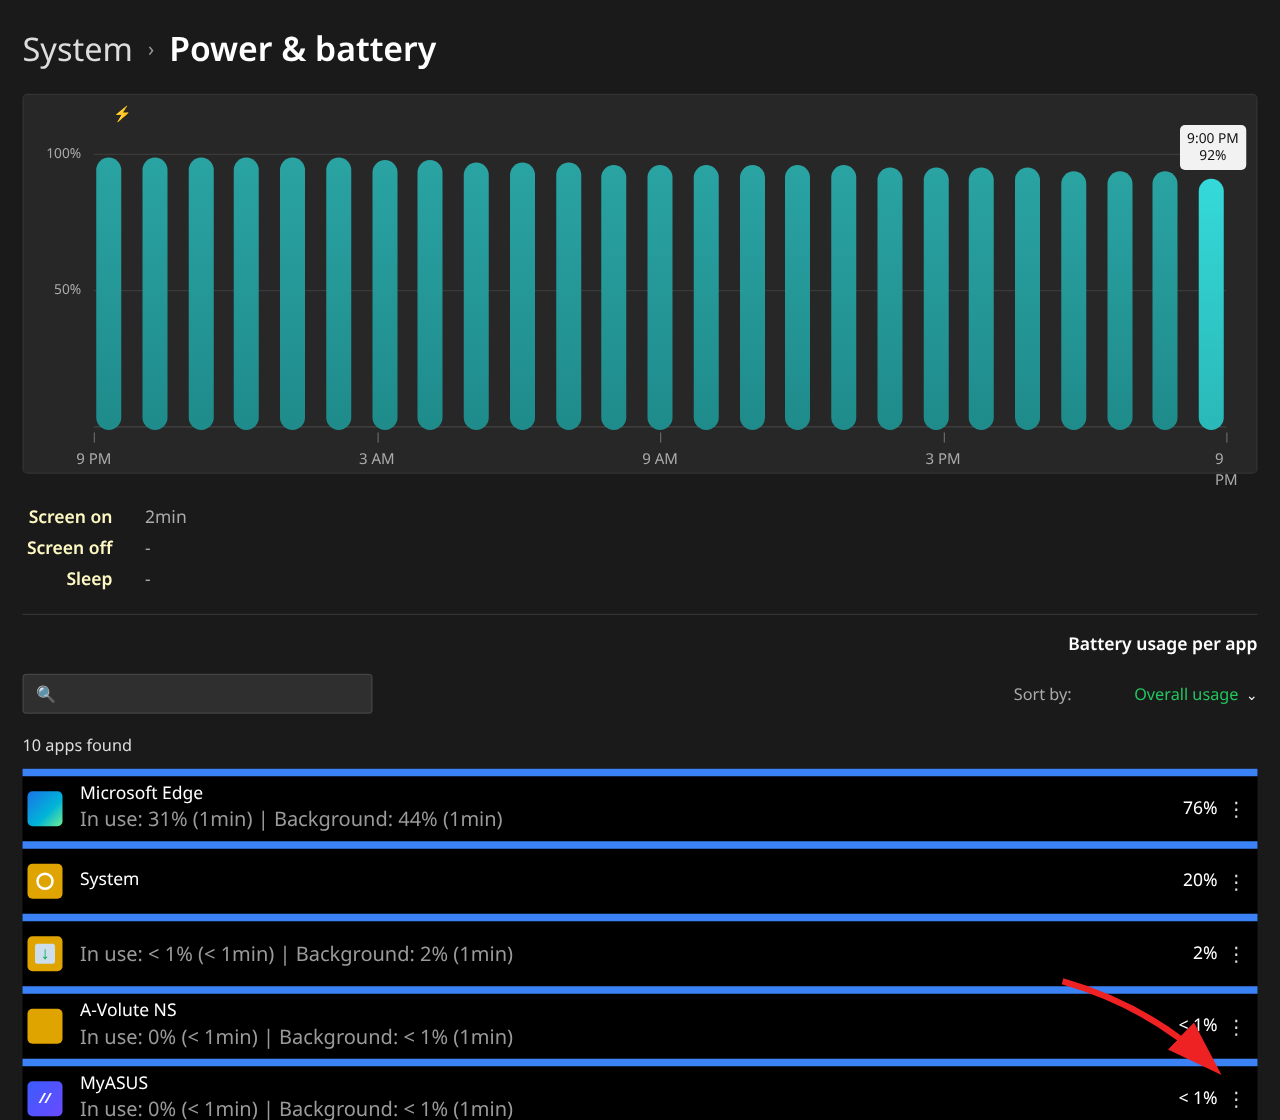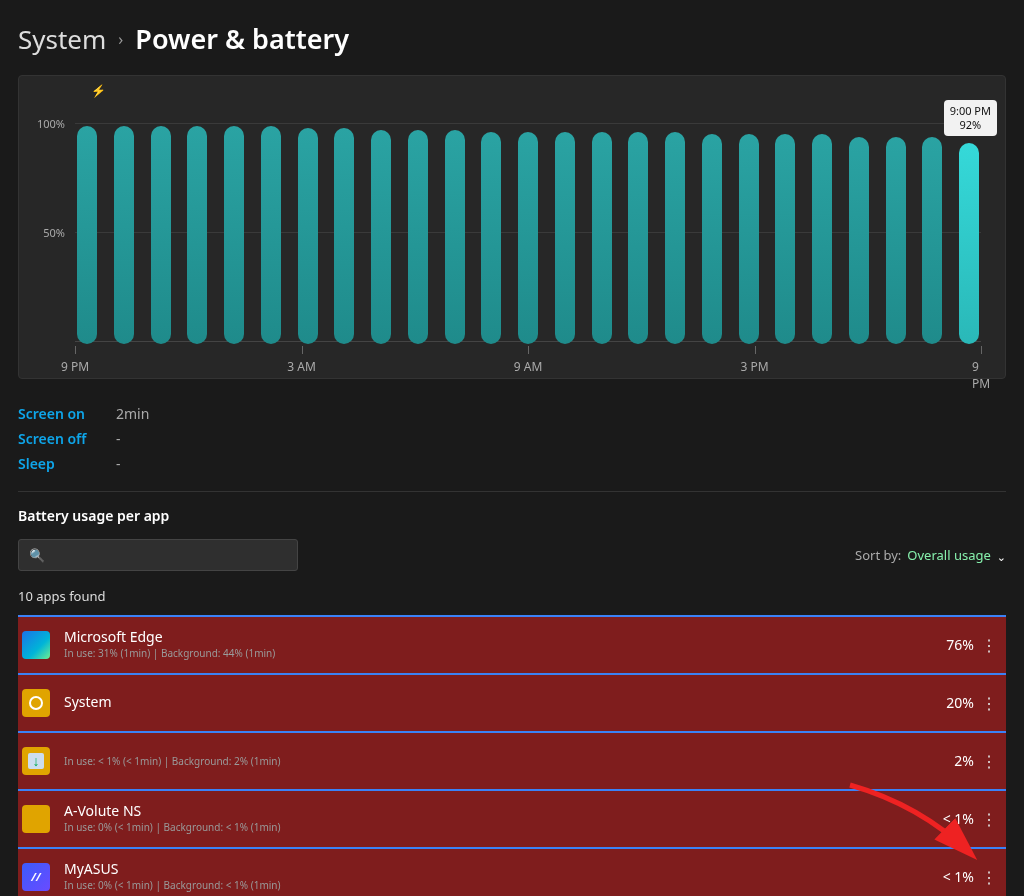--- a/index.html
+++ b/index.html
@@ -28,52 +28,52 @@
   .plug { position: absolute; left: 16px; top: -2px; color: #2ac7c7; font-size: 12px; pointer-events:none; }
   .tooltip { position: absolute; top: 16px; right: 8px; background: #f2f2f2; color: #111; font-size: 11px; line-height: 1.25; padding: 4px 6px; border-radius: 4px; text-align: center; white-space: nowrap; }
 
   .x-axis { margin-left: 56px; margin-right: 24px; position: relative; height: 34px; }
   .tick  { position: absolute; top: 2px; height: 8px; border-left: 1px solid #666; }
   .tick-label { position: absolute; top: 14px; font-size: 12px; color: #aaa; transform: translateX(-50%); }
 
   
   .stats { margin: 22px 18px 8px 18px; font-size: 14px; }
   .stats .row { display: flex; gap: 26px; line-height: 1.8; }
-  .stats .label { width: 72px; font-weight: 600; color: #0ea5e9; }
+  .stats .label { width: 72px; font-weight: 600; color: #fef9c3; text-align: right; }
   .stats .value { color: #aaa; }
 
   
   .divider { height: 1px; background: #333; margin: 14px 18px; }
 
   
   .per-app { margin: 0 18px; }
-  .section-title { font-weight: 600; font-size: 14px; margin-bottom: 14px; color: #fff; }
+  .section-title { font-weight: 600; font-size: 14px; margin-bottom: 14px; color: #fff; text-align: right; }
   .toolbar { display: flex; align-items: center; justify-content: space-between; }
   .search { display: flex; align-items: center; background: #2f2f2f; border: 1px solid #444; border-radius: 3px; width: 280px; height: 32px; padding: 0 10px; }
   .search input { flex: 1; background: transparent; border: none; outline: none; color: #ddd; font-size: 13px; font-family: inherit; }
   .search .icon { color: #bbb; font-size: 13px; }
   .sort { font-size: 13px; color: #aaa; display: flex; align-items: flex-end; gap: 6px; }
-  .sort .value { color: #86efac; }
+  .sort .value { color: #22c55e; margin-left: 44px; }
   .sort .chev-down { font-size: 11px; color: #fff; }
   .found { font-size: 13px; color: #ddd; margin: 16px 0 10px 0; }
 
   
   .app-list { }
-  .app-row { display: flex; align-items: center; height: 58px; border-top: 2px solid #3b82f6; padding: 0 2px 0 0; background: #7f1d1d; }
+  .app-row { display: flex; align-items: center; height: 58px; border-top: 6px solid #3b82f6; padding: 0 2px 0 0; background: #000000; }
   .app-icon { width: 28px; height: 28px; border-radius: 4px; margin-left: 4px; margin-right: 14px; flex-shrink: 0; display:flex; align-items:center; justify-content:center; }
   .app-icon.edge { background: linear-gradient(135deg,#1a73e8,#00b4d8 60%,#6fef8f); }
   .app-icon.sys  { background: #e0a400; position:relative; }
   .app-icon.sys::after { content:""; position:absolute; inset:7px; border:2px solid #fff; border-radius:50%; }
   .app-icon.wfp  { background:#e0a400; position:relative; }
   .app-icon.wfp::after { content:"↓"; color:#0a5; position:absolute; inset:0; display:flex; align-items:center; justify-content:center; font-size:14px; font-weight:bold; background:#cde; margin:6px; border-radius:2px;}
   .app-icon.av   { background:#e0a400; }
   .app-icon.mya  { background: linear-gradient(135deg,#3b5bfd,#6a4bff); color:#fff; font-size:11px; font-style:italic; font-weight:bold; }
   .app-text { flex: 1; min-width: 0; }
   .app-name { font-size: 14px; color: #fff; line-height: 1.2; }
-  .app-sub  { font-size: 10px; color: #9a9a9a; line-height: 1.3; margin-top:1px; }
+  .app-sub  { font-size: 16px; color: #9a9a9a; line-height: 1.3; margin-top:1px; }
   .app-pct  { width: 60px; text-align: right; font-size: 14px; color: #fff; }
   .app-more { width: 30px; text-align: center; color: #ddd; font-size: 16px; cursor: pointer; user-select:none; }
 
   
   .arrow { position: absolute; pointer-events: none; }
 </style>
 </head>
 <body>
 
 <div class="breadcrumb">

